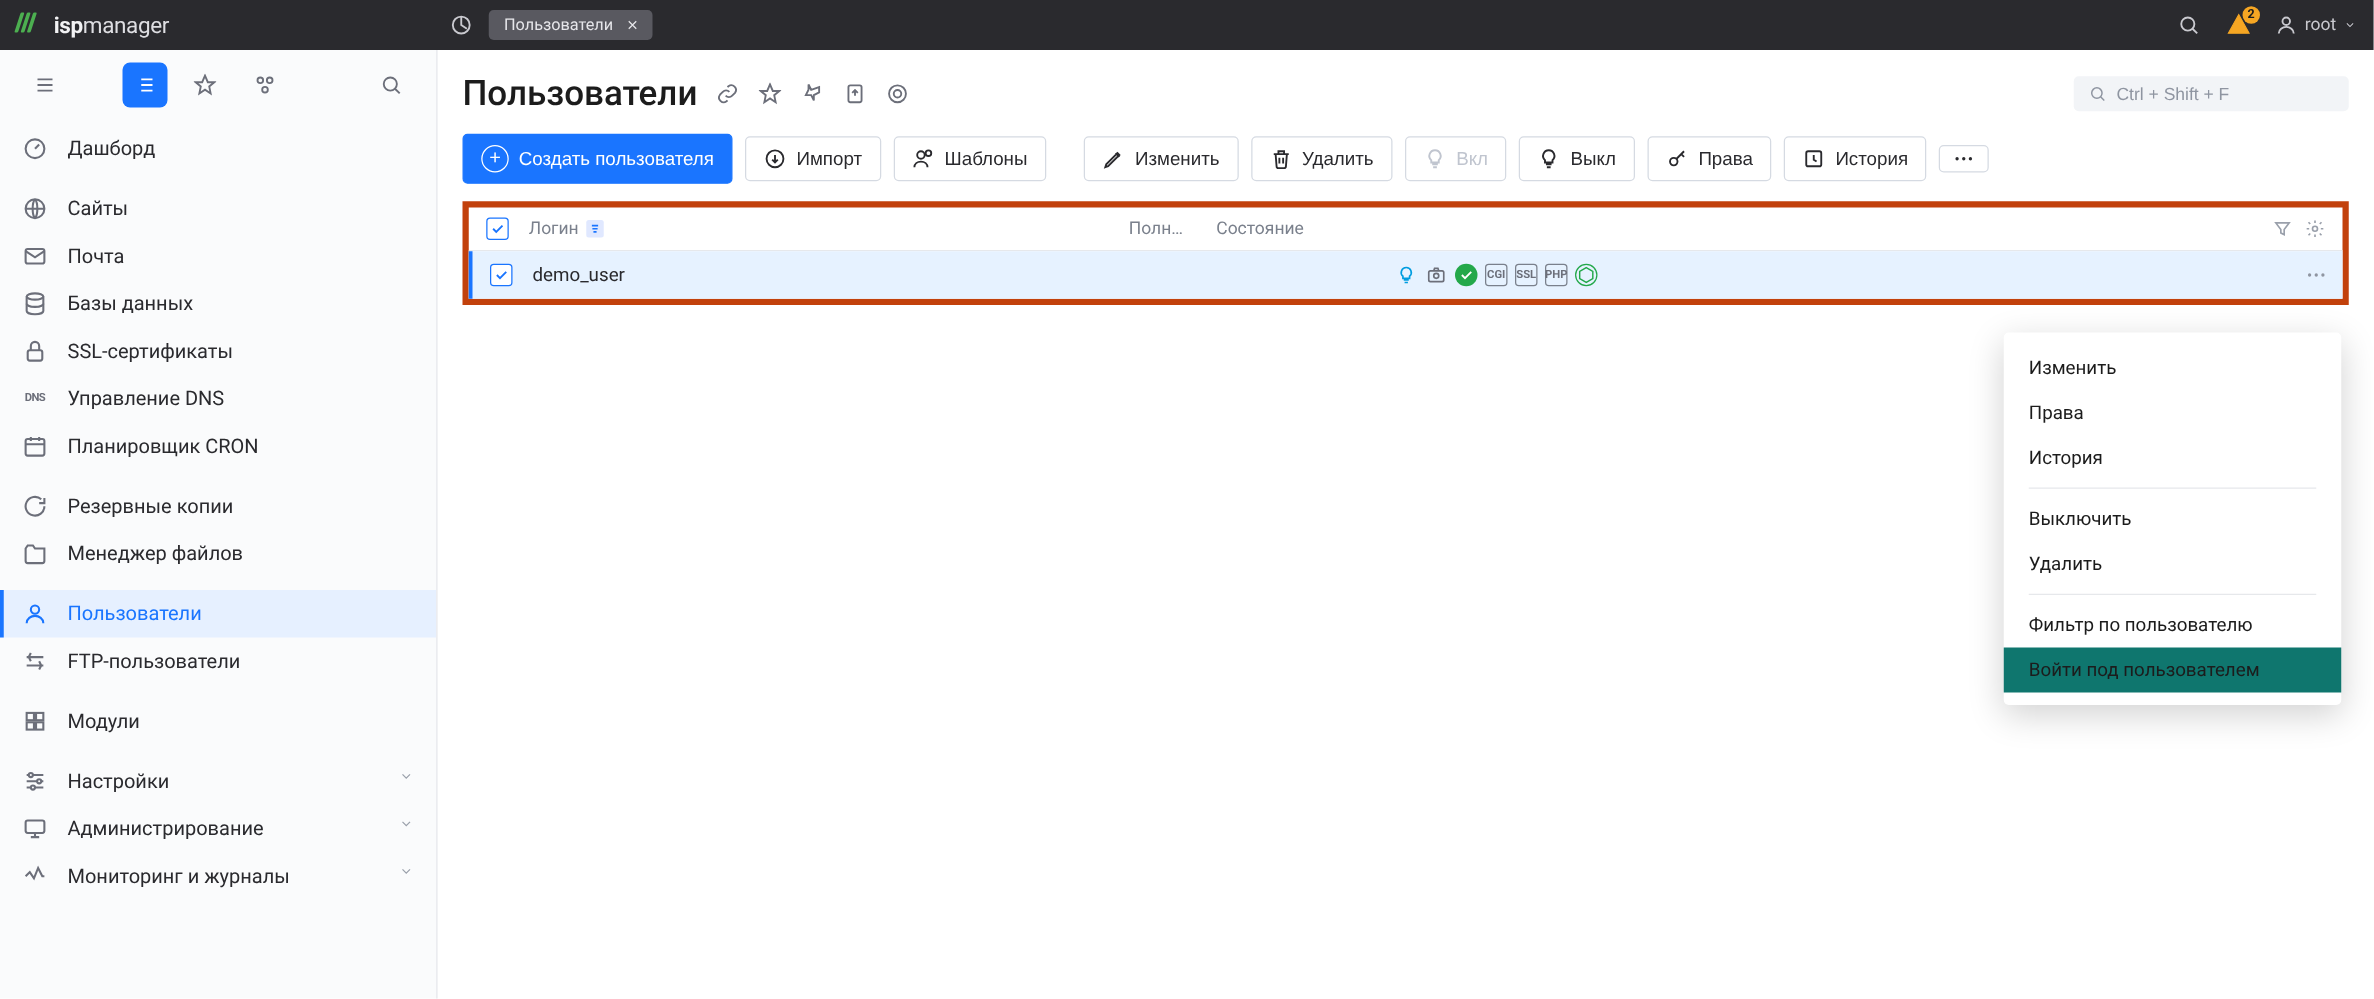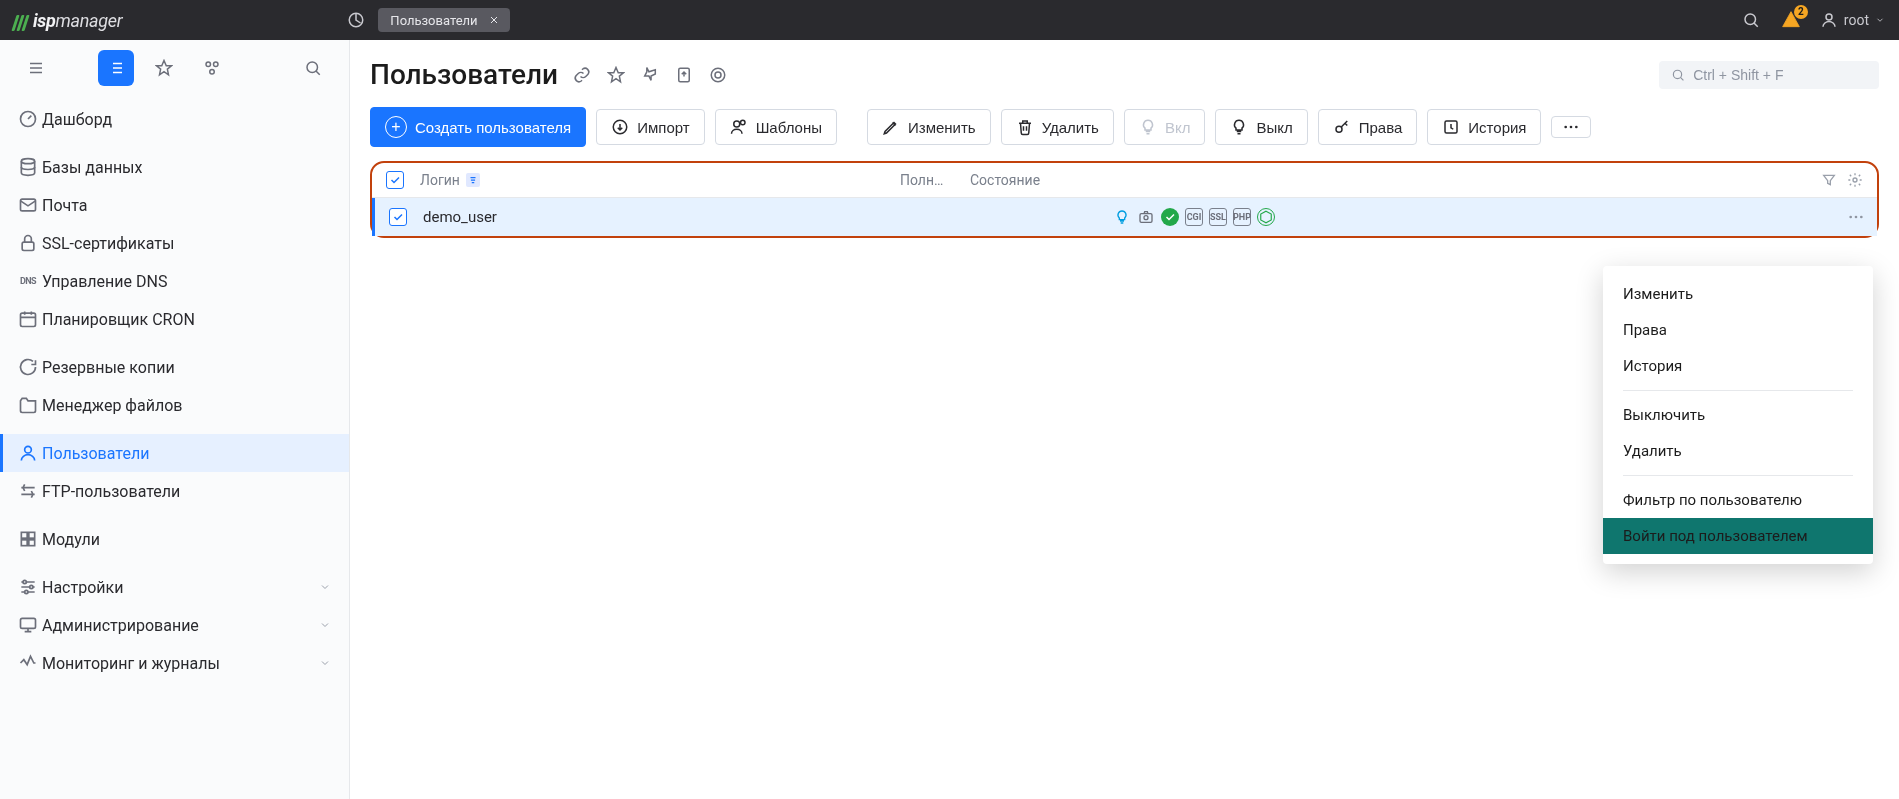--- a/index.html
+++ b/index.html
@@ -1,21 +1,21 @@
 <!DOCTYPE html>
 <html><head>
 <meta charset="utf-8">
 <style>
 * { margin: 0; padding: 0; box-sizing: border-box; }
 body { font-family: -apple-system, BlinkMacSystemFont, "Segoe UI", Roboto, sans-serif; font-size: 14px; color: #1c1c1c; background: #fff; overflow: hidden; }
 .app { display: flex; flex-direction: column; height: 799px; width: 1899px; }
 
 
 .topbar { height: 40px; background: #2a2a2e; display: flex; align-items: center; padding: 0 14px; color: #c9c9cf; position: relative; }
-.logo-area { display: flex; align-items: flex-end; gap: 2px; font-weight: 600; font-size: 18px; letter-spacing: -0.3px; cursor: pointer; font-style: italic; }
+.logo-area { display: flex; align-items: flex-start; gap: 12px; font-weight: 600; font-size: 18px; letter-spacing: -0.3px; cursor: pointer; }
 .logo-stripes { display: flex; gap: 2px; margin-right: 4px; }
 .logo-stripes span { width: 3px; height: 16px; background: #4caf50; transform: skewX(-18deg); border-radius: 1px; }
 .logo-text { color: #dedee2; font-weight: 400; }
 .logo-text b { font-weight: 700; color: #f2f2f4; }
 .topbar-tabs { display: flex; margin-left: 220px; gap: 8px; align-items: center; }
 .top-tab-chart { width: 28px; height: 28px; display: flex; align-items: center; justify-content: center; border-radius: 4px; cursor: pointer; }
 .tab-pill { background: #595960; border-radius: 4px; padding: 4px 8px 4px 12px; display: flex; align-items: center; gap: 8px; font-size: 13px; color: #e6e6ea; cursor: pointer; }
 .tab-close { width: 16px; height: 16px; display: flex; align-items: center; justify-content: center; border-radius: 2px; cursor: pointer; }
 .topbar-right { margin-left: auto; display: flex; align-items: center; gap: 18px; }
 .top-icon { width: 22px; height: 22px; display: flex; align-items: center; justify-content: center; cursor: pointer; position: relative; }
@@ -24,21 +24,21 @@
 .chev-down { width: 10px; height: 10px; }
 
 
 .workspace { display: flex; flex: 1; min-height: 0; }
 .sidebar { width: 350px; background: #fafbfc; border-right: 1px solid #e6e8eb; display: flex; flex-direction: column; overflow-y: auto; }
 .sidebar-toolbar { height: 56px; display: flex; align-items: center; gap: 12px; padding: 0 18px; }
 .sb-tool { width: 36px; height: 36px; display:flex; align-items:center; justify-content:center; border-radius: 6px; cursor:pointer; color:#6c6f7a; }
 .sb-tool.active { background:#1a75ff; color:#fff; }
 .sidebar-toolbar .spacer { flex:1; }
 .nav { display: flex; flex-direction: column; padding: 4px 0 12px; }
-.nav-item { display: flex; align-items: center; gap: 4px; padding: 9px 18px; font-size: 16px; color: #2a2a2e; cursor: pointer; position: relative; }
+.nav-item { display: flex; gap: 16px; padding: 9px 18px; font-size: 16px; color: #2a2a2e; cursor: pointer; position: relative; }
 .nav-item.active { background:#e6f0ff; color:#1a75ff; }
 .nav-item.active::before { content:""; position:absolute; left:0; top:0; bottom:0; width:3px; background:#1a75ff; }
 .nav-item .nicon { width:20px; height:20px; flex-shrink:0; color:#6c6f7a; display:flex; align-items:center; justify-content:center; }
 .nav-item.active .nicon { color:#1a75ff; }
 .nav-item .chev { margin-left:auto; width:12px; height:12px; color:#9aa0ab; }
 .nav-gap { height: 10px; }
 
 
 .content { flex: 1; display: flex; flex-direction: column; overflow: hidden; position: relative; }
 .content-inner { position:absolute; inset:0; overflow:auto; }
@@ -52,21 +52,21 @@
 .search-box input::placeholder { color:#8f95a1; }
 
 .toolbar { display:flex; align-items:center; gap:10px; padding: 6px 20px 14px; flex-wrap: wrap; }
 .btn { display:flex; align-items:center; gap:8px; padding:8px 14px; border:1px solid #d5dae2; border-radius:4px; background:#fff; cursor:pointer; font-size:15px; color:#2a2a2e; }
 .btn.primary { background:#1a75ff; border-color:#1a75ff; color:#fff; }
 .btn.disabled { color:#c0c5cf; cursor:default; }
 .btn .bicon { width:18px; height:18px; display:flex; align-items:center; justify-content:center; }
 .btn.primary .bicon { width:22px; height:22px; border:1.5px solid #fff; border-radius:50%; font-size:16px; line-height:1; }
 .btn.iconbtn { padding:8px 10px; }
 
-.table-wrap { margin: 0 20px; border:2px solid #c2410c; border-radius:14px; }
+.table-wrap { margin: 0 20px; border:5px solid #c2410c; border-radius:0; }
 .table-head { display:flex; align-items:center; padding: 8px 14px; color:#7a808c; font-size:14px; border-bottom:1px solid #e6e8eb; }
 .col-check { width:34px; display:flex; align-items:center; }
 .col-login { flex:0 0 480px; display:flex; align-items:center; gap:6px; }
 .col-name { flex:0 0 70px; }
 .col-state { flex:1; }
 .col-tools { margin-left:auto; display:flex; gap:10px; color:#9aa0ab; }
 .col-tools .ticon { width:16px; height:16px; cursor:pointer; }
 .sort-ind { width:14px; height:14px; background:#e0e8ff; border-radius:2px; color:#1a75ff; display:flex; align-items:center; justify-content:center; }
 
 .table-row { display:flex; align-items:center; padding: 10px 14px; background:#e6f2ff; border-left:3px solid #1a75ff; position:relative; }
@@ -189,35 +189,44 @@
                 <circle cx="12" cy="12" r="9"></circle>
                 <path d="M12 12l4-4"></path>
               </svg>
             </span>
           <span>Дашборд</span>
         </div>
         <div class="nav-gap"></div>
         <div class="nav-item">
           <span class="nicon">
               <svg width="20" height="20" viewBox="0 0 24 24" fill="none" stroke="currentColor" stroke-width="2">
+                <circle cx="12" cy="12" r="9"></circle>
+                <path d="M3 12h18M12 3c3 3 3 15 0 18M12 3c-3 3-3 15 0 18"></path>
+              </svg>
+            </span>
+          <span>Сайты</span>
+        </div>
+        <div class="nav-item">
+          <span class="nicon">
+              <svg width="20" height="20" viewBox="0 0 24 24" fill="none" stroke="currentColor" stroke-width="2">
+                <rect x="3" y="5" width="18" height="14" rx="2"></rect>
+                <path d="M3 7l9 6 9-6"></path>
+              </svg>
+            </span>
+          <span>Почта</span>
+        </div>
+        <div class="nav-item">
+          <span class="nicon">
+              <svg width="20" height="20" viewBox="0 0 24 24" fill="none" stroke="currentColor" stroke-width="2">
                 <ellipse cx="12" cy="5" rx="8" ry="3"></ellipse>
                 <path d="M4 5v14c0 1.7 3.6 3 8 3s8-1.3 8-3V5"></path>
                 <path d="M4 12c0 1.7 3.6 3 8 3s8-1.3 8-3"></path>
               </svg>
             </span>
           <span>Базы данных</span>
-        </div>
-        <div class="nav-item">
-          <span class="nicon">
-              <svg width="20" height="20" viewBox="0 0 24 24" fill="none" stroke="currentColor" stroke-width="2">
-                <rect x="3" y="5" width="18" height="14" rx="2"></rect>
-                <path d="M3 7l9 6 9-6"></path>
-              </svg>
-            </span>
-          <span>Почта</span>
         </div>
         <div class="nav-item">
           <span class="nicon">
               <svg width="20" height="20" viewBox="0 0 24 24" fill="none" stroke="currentColor" stroke-width="2">
                 <rect x="5" y="11" width="14" height="10" rx="2"></rect>
                 <path d="M8 11V7a4 4 0 0 1 8 0v4"></path>
               </svg>
             </span>
           <span>SSL-сертификаты</span>
         </div>

